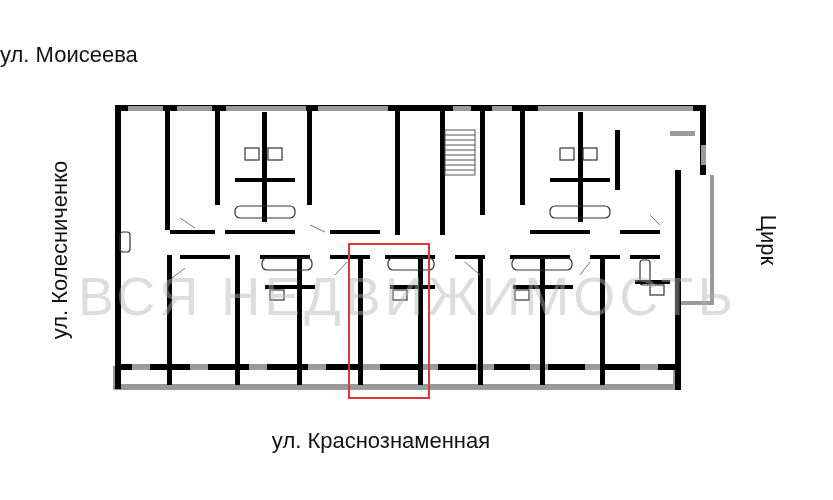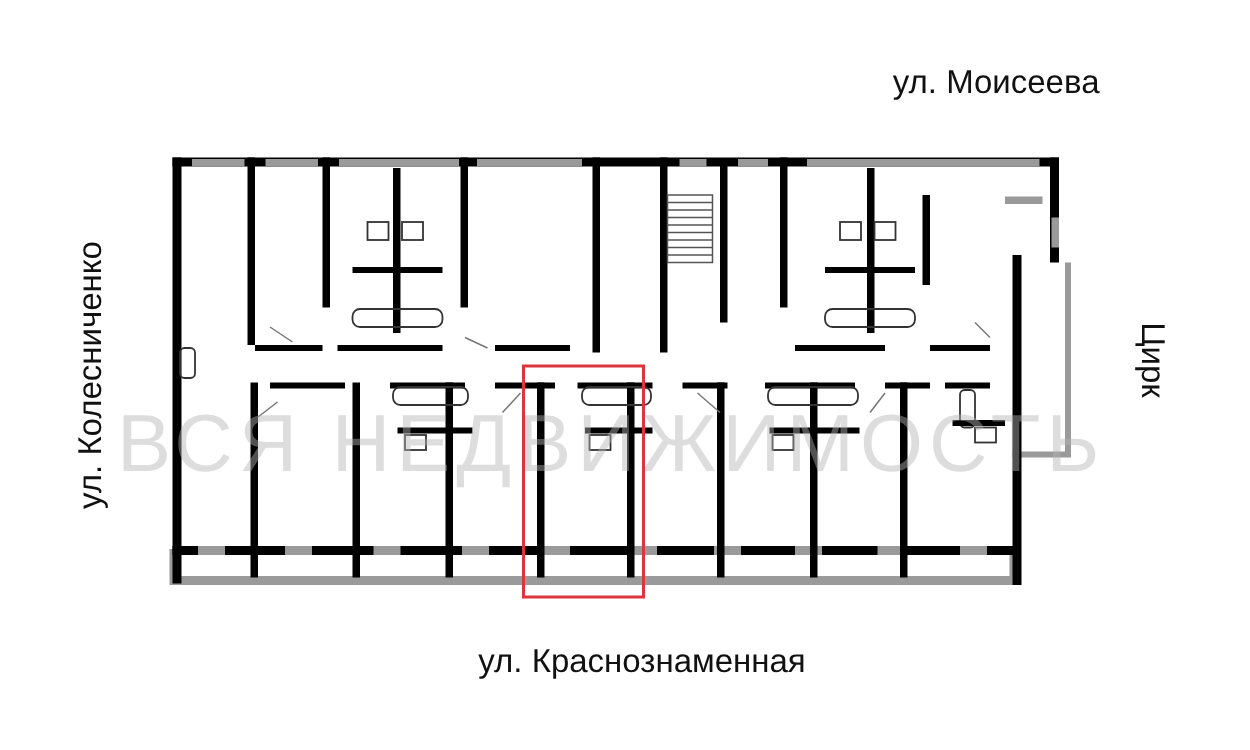--- a/index.html
+++ b/index.html
@@ -1,19 +1,19 @@
 <!DOCTYPE html>
 <html><head>
 <meta charset="utf-8">
 <style>
   html, body { margin:0; padding:0; background:#fff; }
   body { width:833px; height:500px; position:relative; overflow:hidden; font-family:"Liberation Sans", sans-serif; }
   .street { position:absolute; color:#111; font-size:22px; white-space:nowrap; }
-  #street-top { left:12px; width:721px; top:42px; text-align:right; }
-  #street-bottom { left:0; width:762px; top:428px; text-align:center;margin-left:47px; }
+  #street-top { left:0; width:721px; top:42px; text-align:left; }
+  #street-bottom { left:0; width:762px; top:428px; text-align:center; }
   #street-left { left:60px; top:250px; transform:translate(-50%,-50%) rotate(-90deg); }
   #street-right { left:768px; top:240px; transform:translate(-50%,-50%) rotate(90deg); }
   svg.plan { position:absolute; left:0; top:0; }
   .watermark { position:absolute; left:78px; top:222px; width:720px; font-size:54px; letter-spacing:4px; color:rgba(180,180,180,0.45); white-space:nowrap; pointer-events:none;margin-top:43px; }
   .highlight { position:absolute; border:2px solid #d9363e; box-sizing:border-box; }
 </style>
 </head>
 <body>
 
 <div id="street-top" class="street">ул. Моисеева</div>

